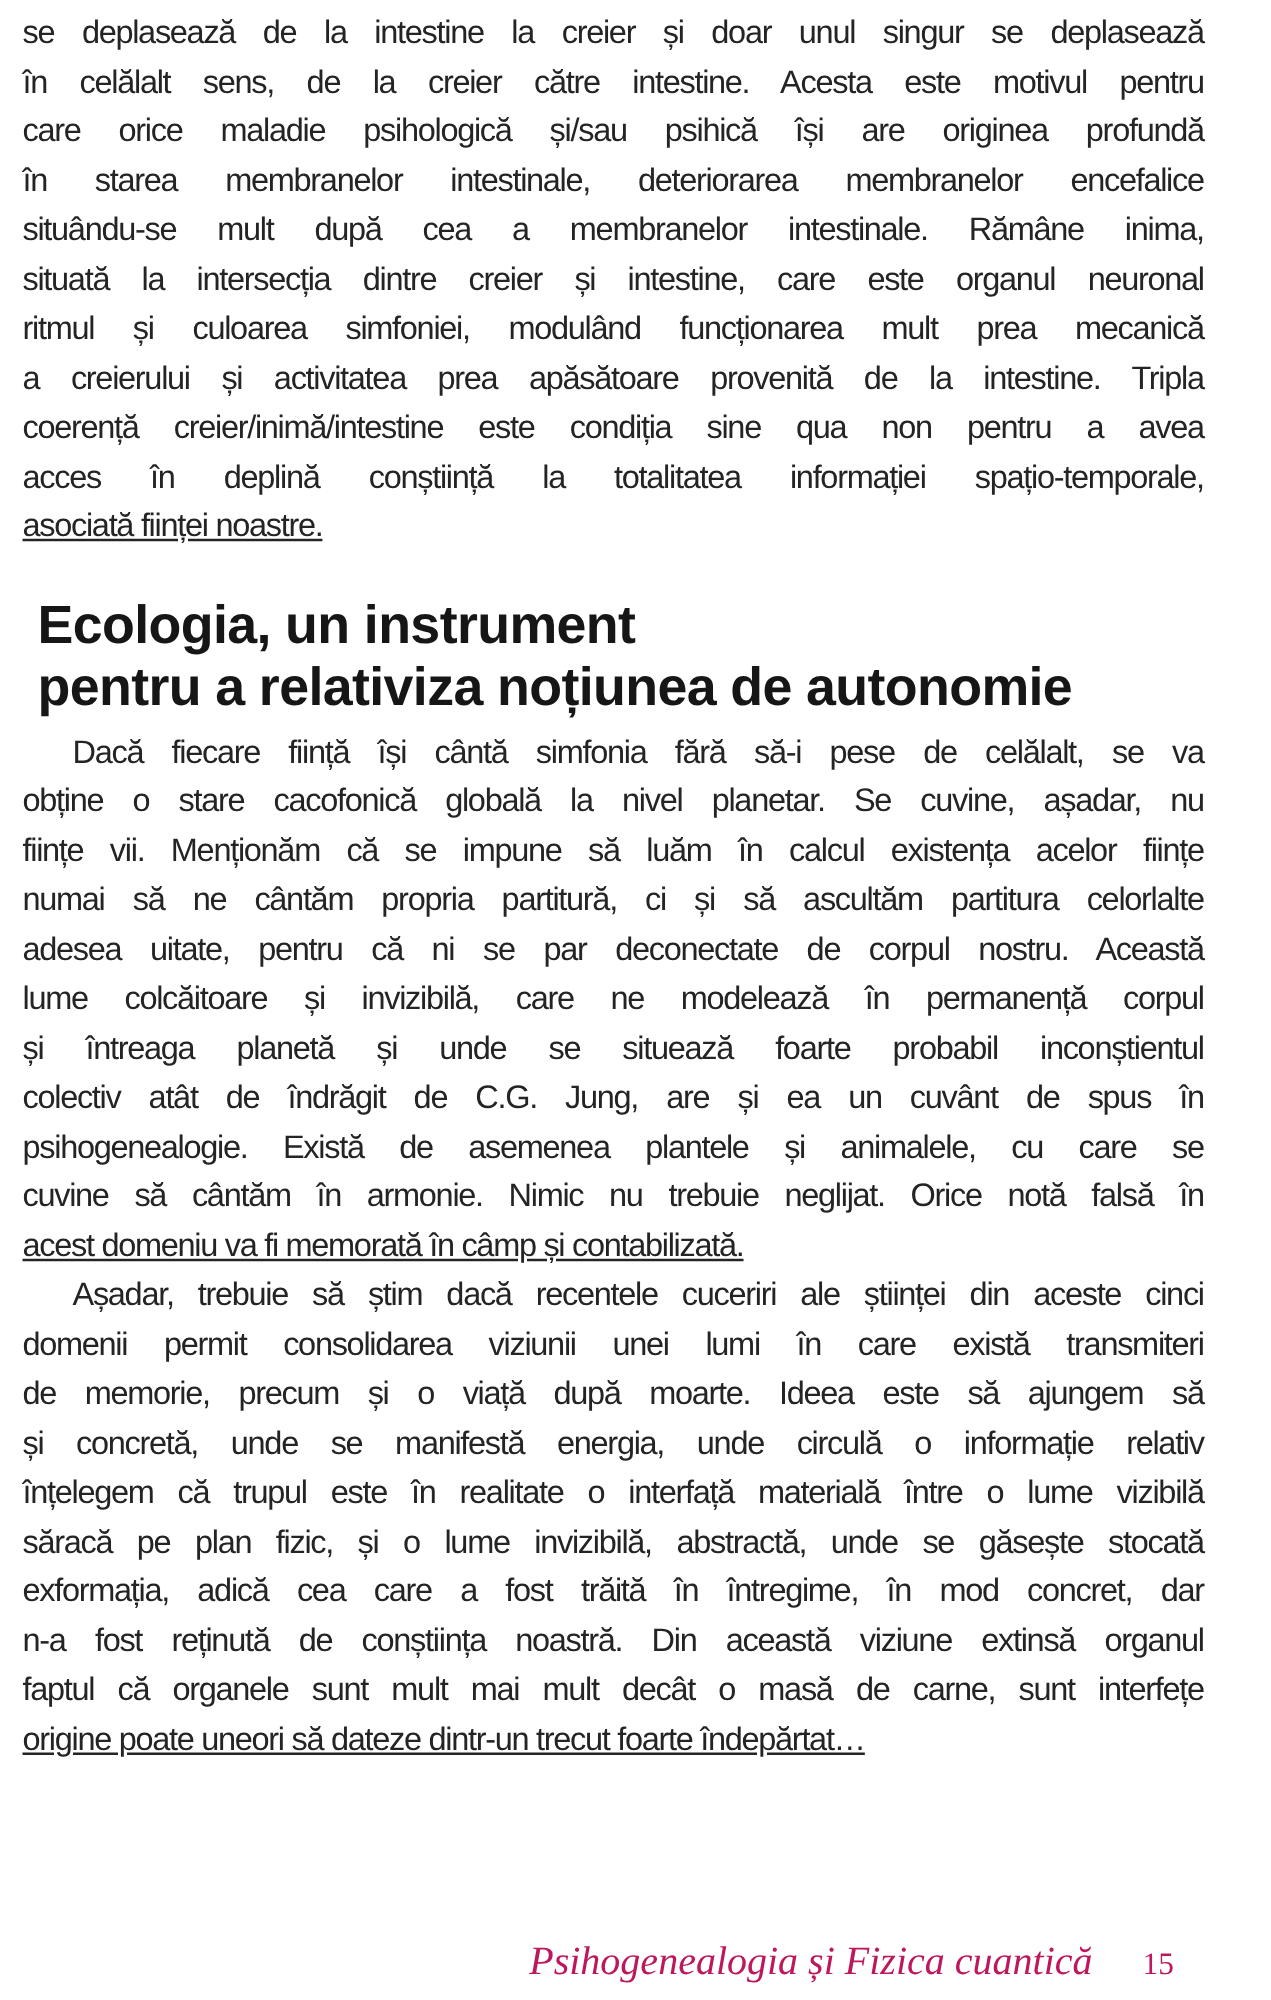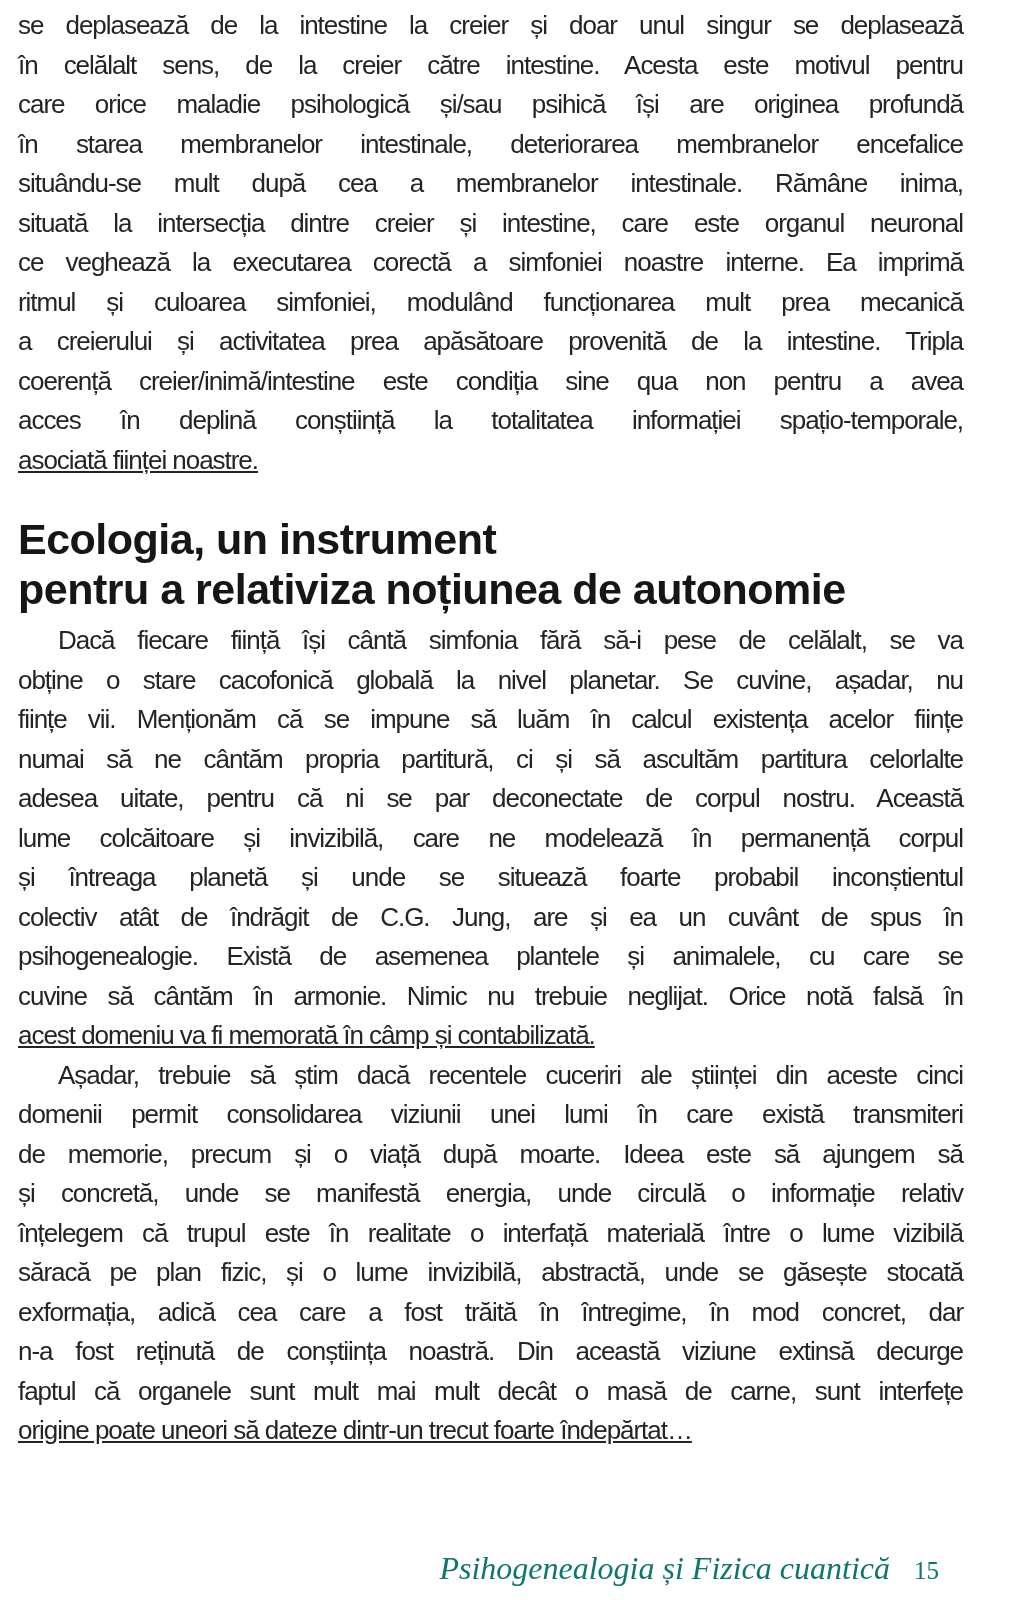--- a/index.html
+++ b/index.html
@@ -37,28 +37,29 @@
     padding: 0;
   }
   .heading .tline {
     font-size: 43px;
     line-height: 50px;
     font-weight: 700;
     letter-spacing: -0.5px;
     color: #161616;
     text-align: left;
     text-align-last: left;
+    margin-left: 12px;
   }
   .footer {
     position: absolute;
     right: 56px; bottom: 13px;
     display: flex;
     align-items: baseline;
-    gap: 24px;
-    color: #0f766e;
+    gap: 40px;
+    color: #be185d;
     margin-left: 24px;
   }
   .footer-title {
     font-family: "Liberation Serif", serif;
     font-style: italic;
     font-size: 32px;
   }
   .footer-page {
     font-family: Liberation Serif, serif;
     font-style: normal;
@@ -71,21 +72,20 @@
 <div class="page">
   <main class="text-col">
 
     <section class="para">
         <div class="tline">se deplasează de la intestine la creier și doar unul singur se deplasează</div>
         <div class="tline">în celălalt sens, de la creier către intestine. Acesta este motivul pentru</div>
         <div class="tline">care orice maladie psihologică și/sau psihică își are originea profundă</div>
         <div class="tline">în starea membranelor intestinale, deteriorarea membranelor encefalice</div>
         <div class="tline">situându-se mult după cea a membranelor intestinale. Rămâne inima,</div>
         <div class="tline">situată la intersecția dintre creier și intestine, care este organul neuronal</div>
-        <div class="tline">ce veghează la executarea corectă a simfoniei noastre interne. Ea imprimă</div>
         <div class="tline">ritmul și culoarea simfoniei, modulând funcționarea mult prea mecanică</div>
         <div class="tline">a creierului și activitatea prea apăsătoare provenită de la intestine. Tripla</div>
         <div class="tline">coerență creier/inimă/intestine este condiția sine qua non pentru a avea</div>
         <div class="tline">acces în deplină conștiință la totalitatea informației spațio-temporale,</div>
         <div class="tline last">asociată ființei noastre.</div>
       </section>
 
     <h2 class="heading">
         <div class="tline">Ecologia, un instrument</div>
         <div class="tline last">pentru a relativiza noțiunea de autonomie</div>
@@ -106,21 +106,21 @@
       </section>
 
     <section class="para">
         <div class="tline indent">Așadar, trebuie să știm dacă recentele cuceriri ale științei din aceste cinci</div>
         <div class="tline">domenii permit consolidarea viziunii unei lumi în care există transmiteri</div>
         <div class="tline">de memorie, precum și o viață după moarte. Ideea este să ajungem să</div>
         <div class="tline">și concretă, unde se manifestă energia, unde circulă o informație relativ</div>
         <div class="tline">înțelegem că trupul este în realitate o interfață materială între o lume vizibilă</div>
         <div class="tline">săracă pe plan fizic, și o lume invizibilă, abstractă, unde se găsește stocată</div>
         <div class="tline">exformația, adică cea care a fost trăită în întregime, în mod concret, dar</div>
-        <div class="tline">n-a fost reținută de conștiința noastră. Din această viziune extinsă decurge</div>
+        <div class="tline">n-a fost reținută de conștiința noastră. Din această viziune extinsă organul</div>
         <div class="tline">faptul că organele sunt mult mai mult decât o masă de carne, sunt interfețe</div>
         <div class="tline last">origine poate uneori să dateze dintr-un trecut foarte îndepărtat…</div>
       </section>
 
   </main>
 
   <footer class="footer">
     <span class="footer-title">Psihogenealogia și Fizica cuantică</span>
     <span class="footer-page">15</span>
   </footer>

